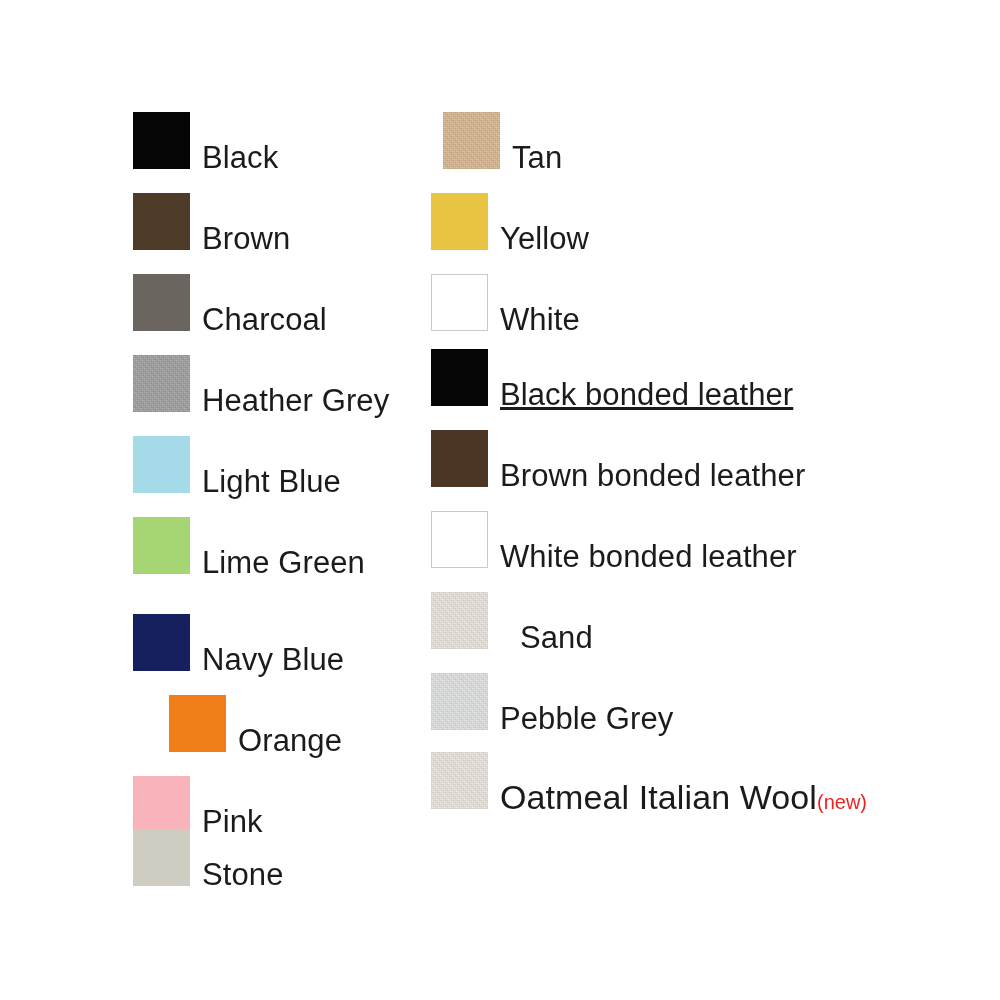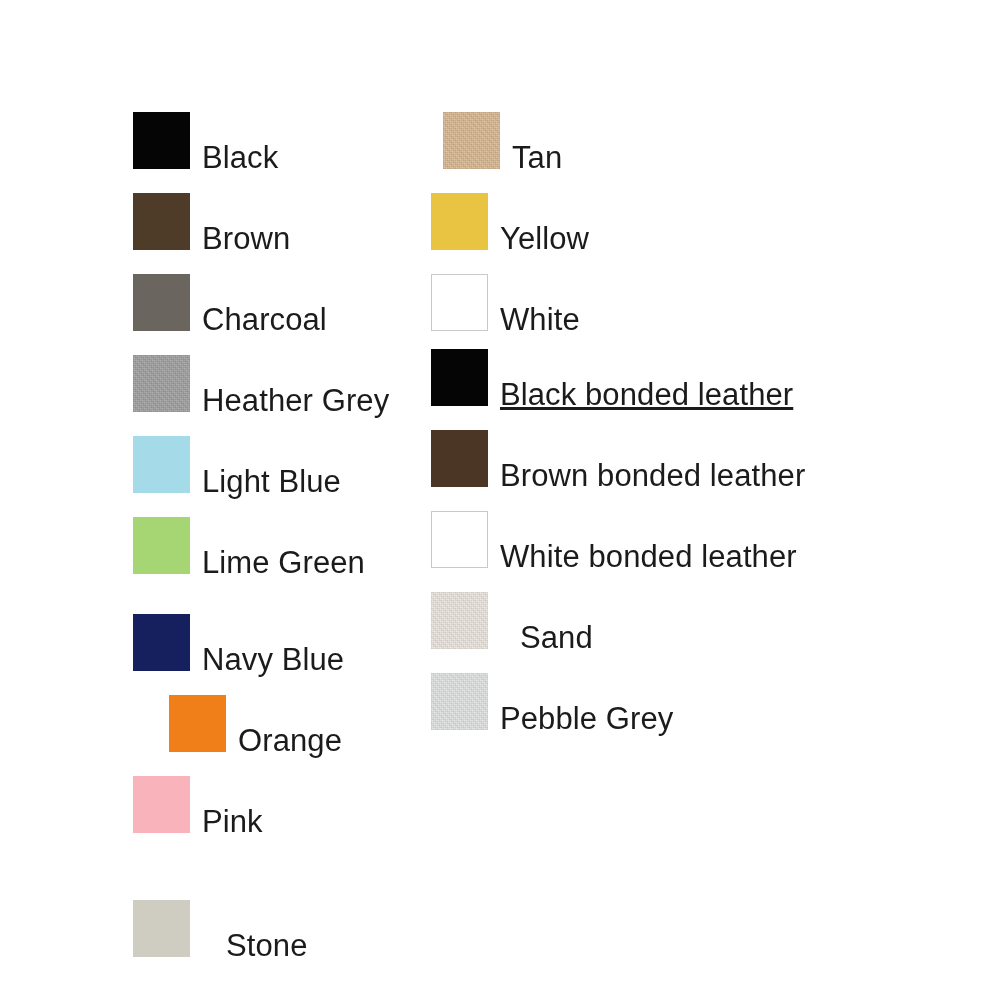--- a/index.html
+++ b/index.html
@@ -117,21 +117,21 @@
         <div class="swatch-label"><span>Navy Blue</span></div>
       </div>
       <div class="swatch-row" style="top: 695px; margin-left: 36px;">
         <div class="swatch-chip" title="Orange" style="background: rgb(240, 127, 26);"></div>
         <div class="swatch-label"><span>Orange</span></div>
       </div>
       <div class="swatch-row" style="top: 776px;">
         <div class="swatch-chip" title="Pink" style="background: rgb(249, 179, 187);"></div>
         <div class="swatch-label"><span>Pink</span></div>
       </div>
-      <div class="swatch-row" style="top: 900px; gap: 24px;">
+      <div class="swatch-row" style="top: 829px;">
         <div class="swatch-chip" title="Stone" style="background: rgb(207, 204, 194);"></div>
         <div class="swatch-label"><span>Stone</span></div>
       </div>
     </div>
   <div class="legend-column" id="legend-column-right">
       <div class="swatch-row" style="top: 112px; padding-left: 12px;">
         <div class="swatch-chip textured" title="Tan" style="background: rgb(219, 186, 148);"></div>
         <div class="swatch-label"><span>Tan</span></div>
       </div>
       <div class="swatch-row" style="top: 193px;">
@@ -155,14 +155,18 @@
         <div class="swatch-label"><span>White bonded leather</span></div>
       </div>
       <div class="swatch-row" style="top: 592px; gap: 20px;">
         <div class="swatch-chip textured" title="Sand" style="background: rgb(237, 230, 223);"></div>
         <div class="swatch-label"><span>Sand</span></div>
       </div>
       <div class="swatch-row" style="top: 673px;">
         <div class="swatch-chip textured" title="Pebble Grey" style="background: rgb(226, 228, 227);"></div>
         <div class="swatch-label"><span>Pebble Grey</span></div>
       </div>
+      <div class="swatch-row" style="top: 752px;">
+        <div class="swatch-chip textured" title="Oatmeal Italian Wool" style="background: rgb(237, 231, 223);"></div>
+        <div class="swatch-label large"><span>Oatmeal Italian Wool</span><span class="new-badge">(new)</span></div>
+      </div>
     </div>
 </div>
 
 </body></html>

